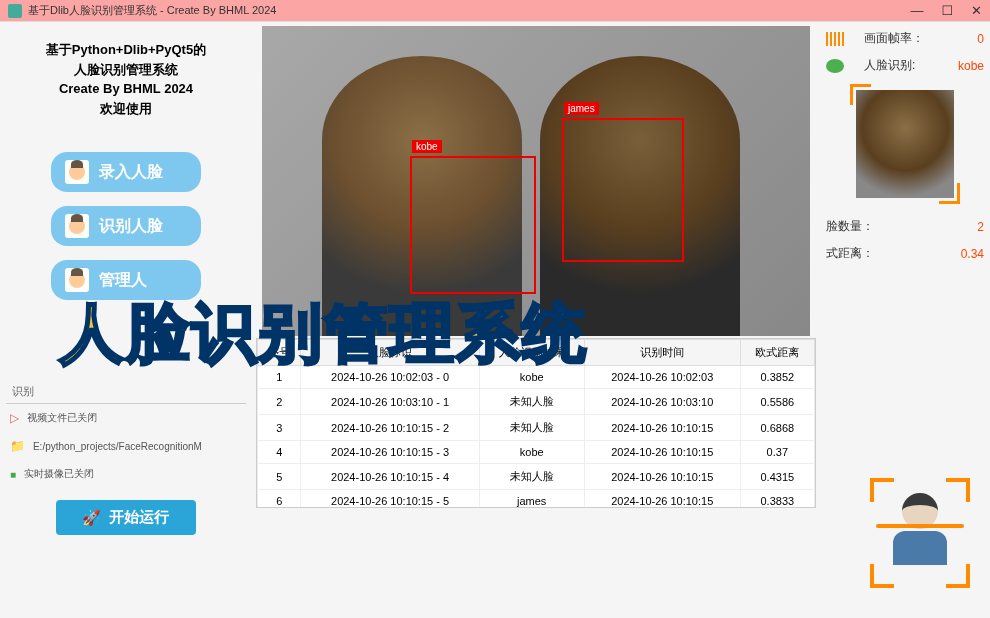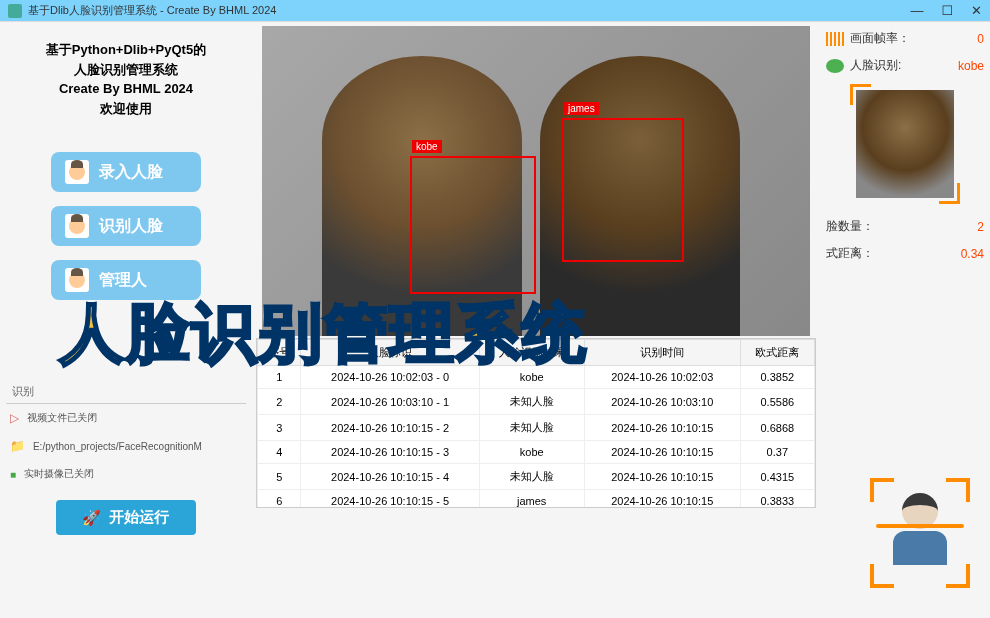--- a/index.html
+++ b/index.html
@@ -1,31 +1,31 @@
 <!DOCTYPE html>
 <html><head>
   <meta charset="utf-8">
   <style>
     * { margin: 0; padding: 0; box-sizing: border-box; font-family: "Microsoft YaHei", sans-serif; }
     body { width: 990px; height: 618px; background: #f5f5f5; overflow: hidden; position: relative; }
     
-    .titlebar { height: 22px; background: #7dd3fc; display: flex; align-items: center; padding: 0 8px; font-size: 11px; color: #333; border-bottom: 1px solid #ddd; }
+    .titlebar { height: 22px; background: #fca5a5; display: flex; align-items: center; padding: 0 8px; font-size: 11px; color: #333; border-bottom: 1px solid #ddd; }
     .titlebar-icon { width: 14px; height: 14px; background: #4a9; border-radius: 2px; margin-right: 6px; }
     .titlebar-controls { margin-left: auto; display: flex; gap: 18px; font-size: 13px; }
     
     .main-layout { display: flex; height: calc(100% - 22px); }
     .left-panel { width: 252px; padding: 6px; background: transparent; }
     .center-panel { flex: 1; padding: 4px; }
     .right-panel { width: 170px; padding: 8px 6px; font-size: 12px; }
     
     .main-title { text-align: center; font-size: 22px; padding: 6px 0 8px; font-weight: normal; }
     
     .info-text { text-align: center; font-family: "SimSun", serif; font-size: 13px; line-height: 1.5; padding: 12px 4px 20px; font-weight: bold; }
     
-    .side-btn { display: flex; align-items: center; gap: 10px; background: #7ec8f0; color: #fff; padding: 8px 14px; margin: 14px auto 0; width: 150px; border-radius: 8px; cursor: pointer; font-size: 16px; font-weight: bold; }
+    .side-btn { display: flex; align-items: center; gap: 10px; background: #7ec8f0; color: #fff; padding: 8px 14px; margin: 14px auto 0; width: 150px; border-radius: 16px; cursor: pointer; font-size: 16px; font-weight: bold; }
     .side-btn .btn-icon { width: 24px; height: 24px; background: #fff; border-radius: 3px; display: flex; align-items: center; justify-content: center; }
     .side-btn .face { width: 16px; height: 16px; background: #ffcc99; border-radius: 50%; position: relative; }
     .side-btn .face::before { content: ''; position: absolute; top: -4px; left: 2px; width: 12px; height: 8px; background: #654; border-radius: 50% 50% 0 0; }
     
     .identify-section { margin-top: 80px; }
     .tab-hdr { font-size: 11px; color: #666; border-bottom: 1px solid #ccc; padding: 4px 6px; }
     .file-row { display: flex; align-items: center; gap: 8px; padding: 7px 4px; font-size: 10px; color: #555; }
     .file-row.playicon::before { content: '▷'; color: #d66; font-size: 12px; }
     .file-row.foldericon::before { content: '📁'; font-size: 12px; }
     .file-row.camicon::before { content: '■'; color: #4a4; font-size: 10px; }
@@ -37,21 +37,21 @@
     .person { position: absolute; bottom: 0; width: 200px; height: 280px; }
     .p1 { left: 60px; background: radial-gradient(circle at 50% 30%, #8b6f47 0%, #6b4f2f 40%, #3a3a3a 70%); border-radius: 50% 50% 0 0 / 30% 30% 0 0; }
     .p2 { right: 70px; background: radial-gradient(circle at 50% 30%, #7a5f3a 0%, #5a3f1f 40%, #2a2a2a 70%); border-radius: 50% 50% 0 0 / 30% 30% 0 0; }
     .face-box { position: absolute; border: 2px solid #e00; }
     .fb1 { left: 148px; top: 130px; width: 126px; height: 138px; }
     .fb2 { right: 126px; top: 92px; width: 122px; height: 144px; }
     .face-label { position: absolute; top: -18px; left: 0; background: #e00; color: #fff; font-size: 10px; padding: 1px 4px; }
     
     .overlay-title { position: absolute; left: 60px; top: 290px; font-size: 64px; font-weight: 900; color: #f0c040; -webkit-text-stroke: 3px #003366; z-index: 100; letter-spacing: 2px; pointer-events: none; }
     
-    .stat-row { display: flex; align-items: center; gap: 6px; margin-bottom: 10px; }
+    .stat-row { display: flex; align-items: center; gap: 20px; margin-bottom: 10px; }
     .stat-icon { width: 18px; height: 14px; }
     .stat-icon.fps { background: repeating-linear-gradient(90deg, #ff8c00 0 2px, transparent 2px 4px); }
     .stat-icon.rec { background: #4caf50; border-radius: 50%; }
     .stat-label { color: #333; font-size: 12px; }
     .stat-val { color: #ff4500; margin-left: auto; font-size: 12px; }
     
     .crop-bracket { width: 110px; height: 120px; margin: 8px auto 14px; position: relative; padding: 6px; }
     .crop-bracket::before, .crop-bracket::after { content: ''; position: absolute; width: 18px; height: 18px; border: 3px solid #ff8c00; }
     .crop-bracket::before { top: 0; left: 0; border-right: none; border-bottom: none; }
     .crop-bracket::after { bottom: 0; right: 0; border-left: none; border-top: none; }

